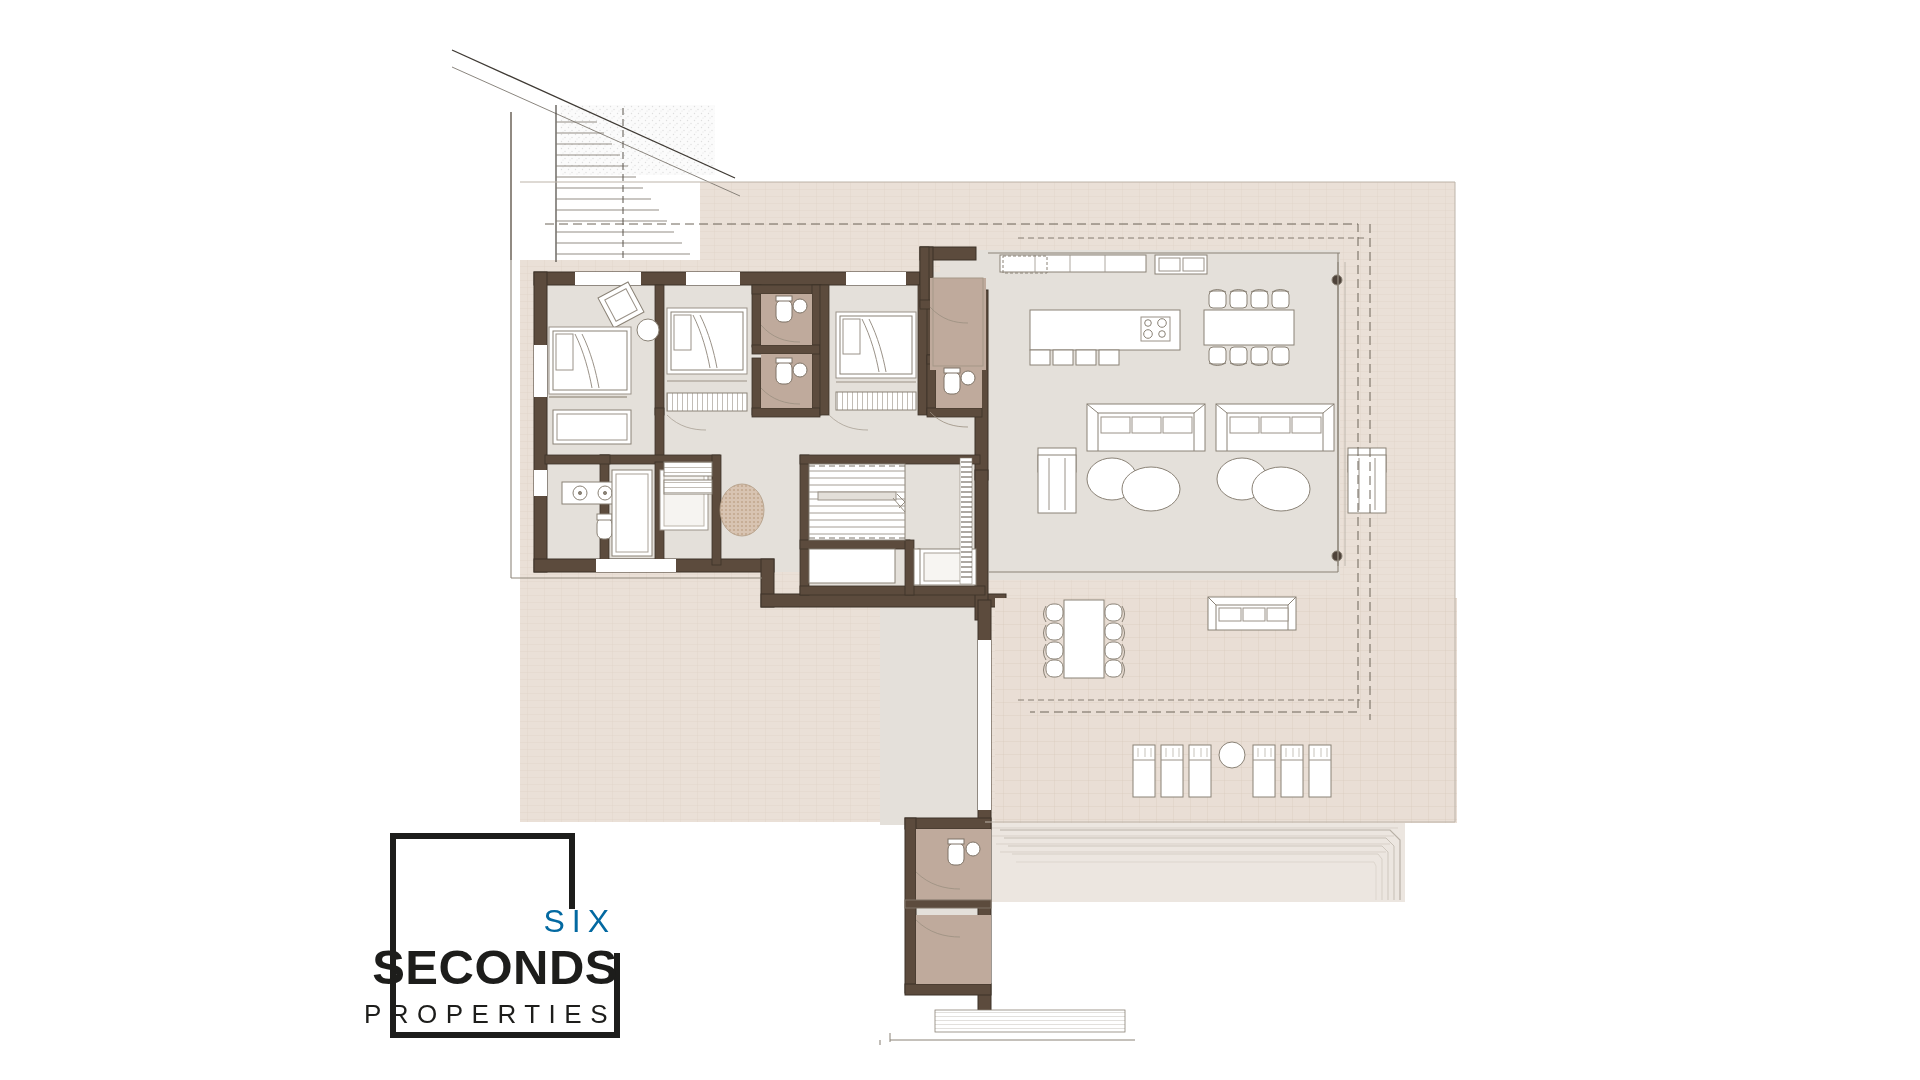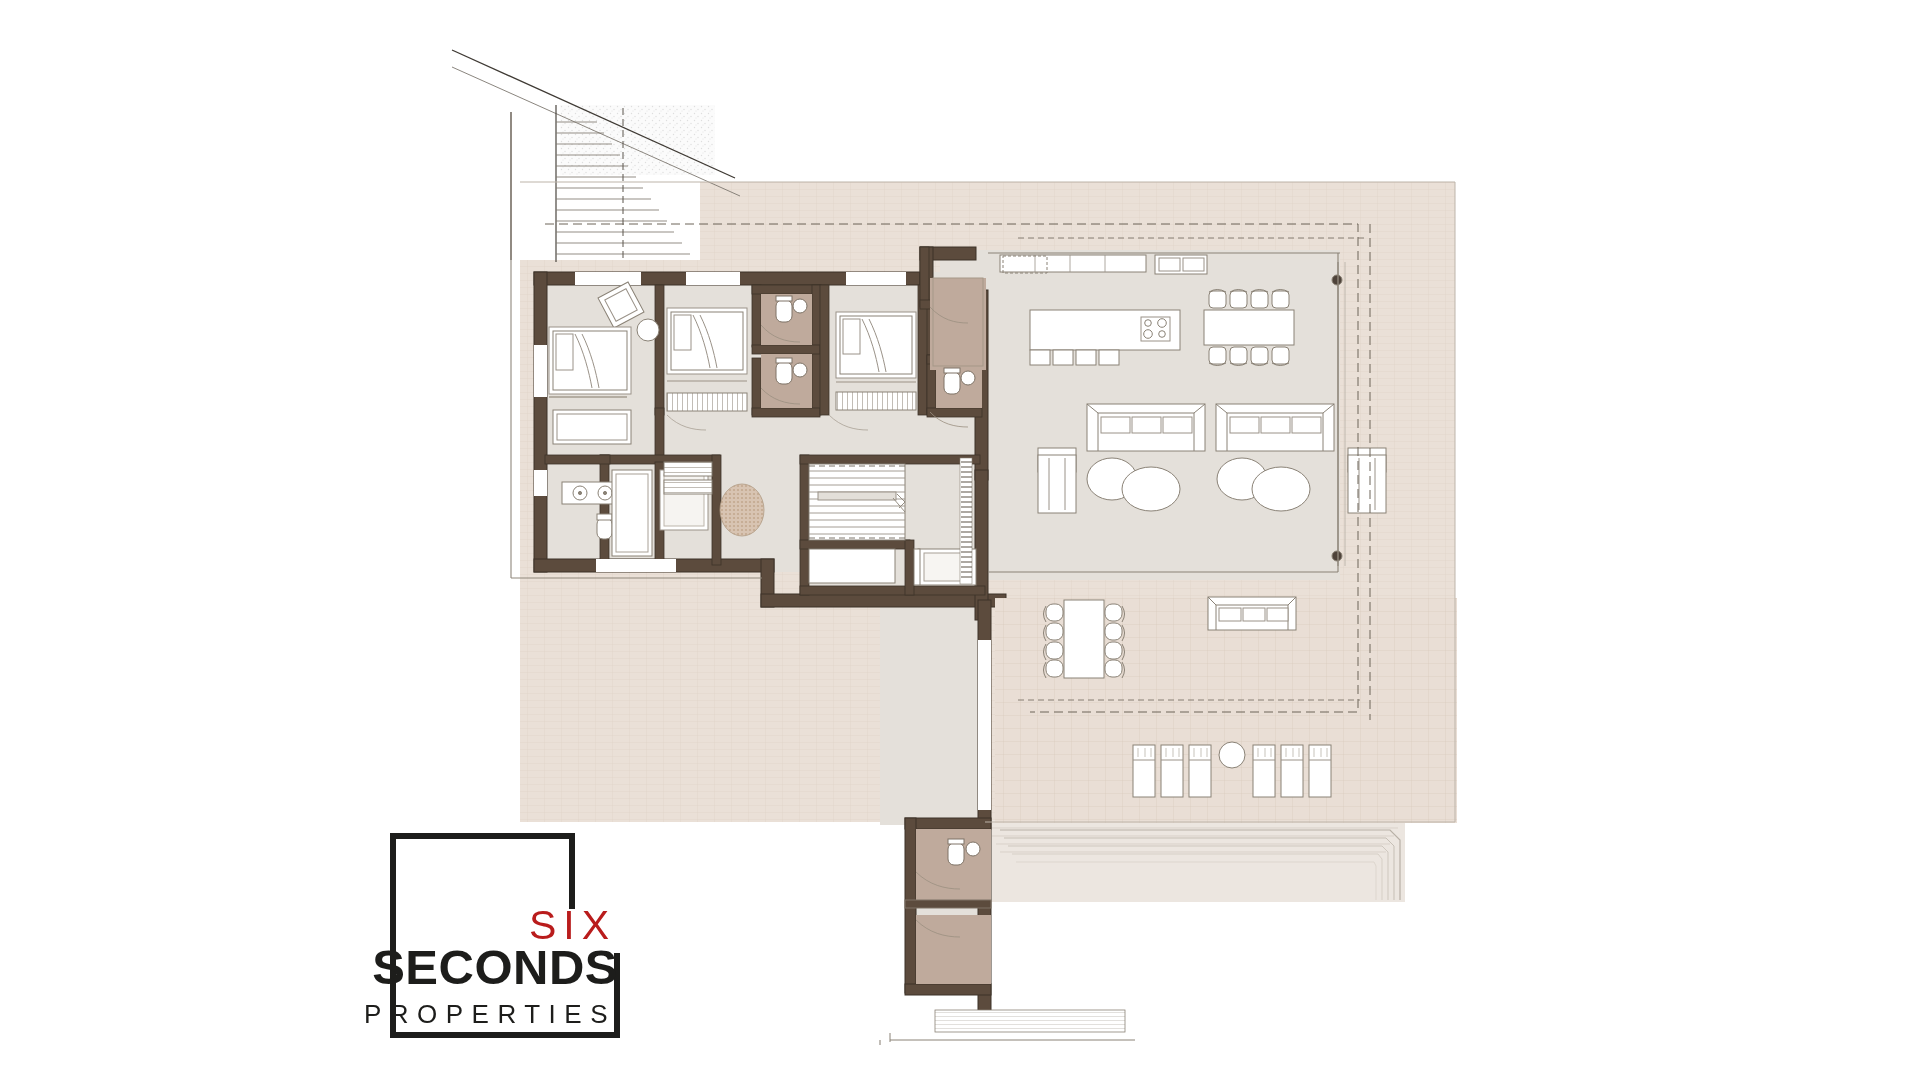--- a/index.html
+++ b/index.html
@@ -11,22 +11,22 @@
   #logo{position:absolute;left:390px;top:833px;width:230px;height:205px;}
   .logo-frame{position:absolute;inset:0;}
   .lf-line{position:absolute;background:#1d1d1b;}
   .lf-top{left:0;top:0;width:185px;height:6px;}
   .lf-left{left:0;top:0;width:6px;height:205px;}
   .lf-bottom{left:0;top:199px;width:230px;height:6px;}
   .lf-right-top{left:179px;top:0;width:6px;height:76px;}
   .lf-right-bot{left:224px;top:120px;width:6px;height:85px;}
   .logo-text{position:absolute;right:2px;text-align:right;color:#1d1d1b;
              line-height:1;white-space:nowrap;}
-  .t-six{top:72px;right:4px;font-size:41px;letter-spacing:7px;
-         color:#b91c1c;font-weight:400;}
+  .t-six{top:72px;right:4px;font-size:32px;letter-spacing:7px;
+         color:#0369a1;font-weight:400;}
   .t-seconds{top:110px;right:2px;font-size:49px;letter-spacing:0.5px;
              font-weight:700;color:#1d1d1b;text-align:center;}
   .t-props{top:168px;right:4px;font-size:26px;letter-spacing:8.5px;
            font-weight:400;color:#1d1d1b;}
 </style>
 </head>
 <body>
 
 <div id="stage">
 

